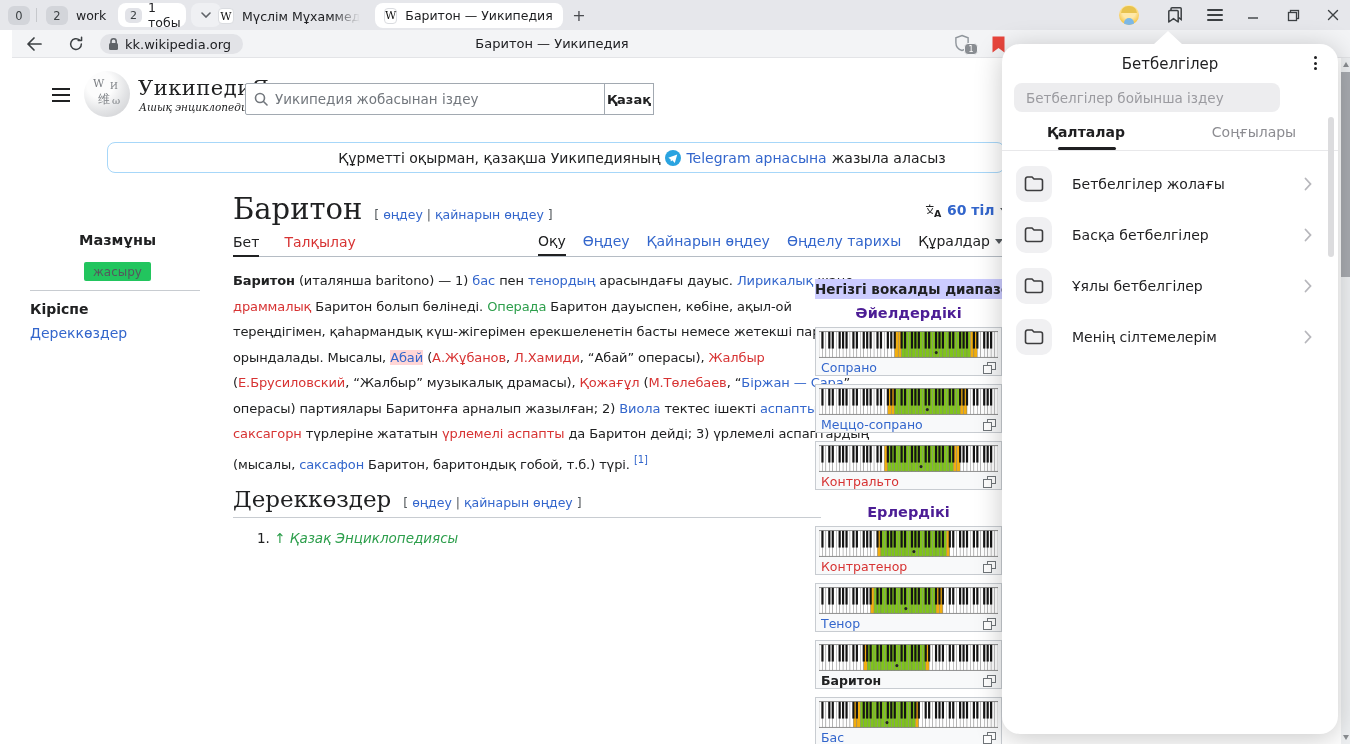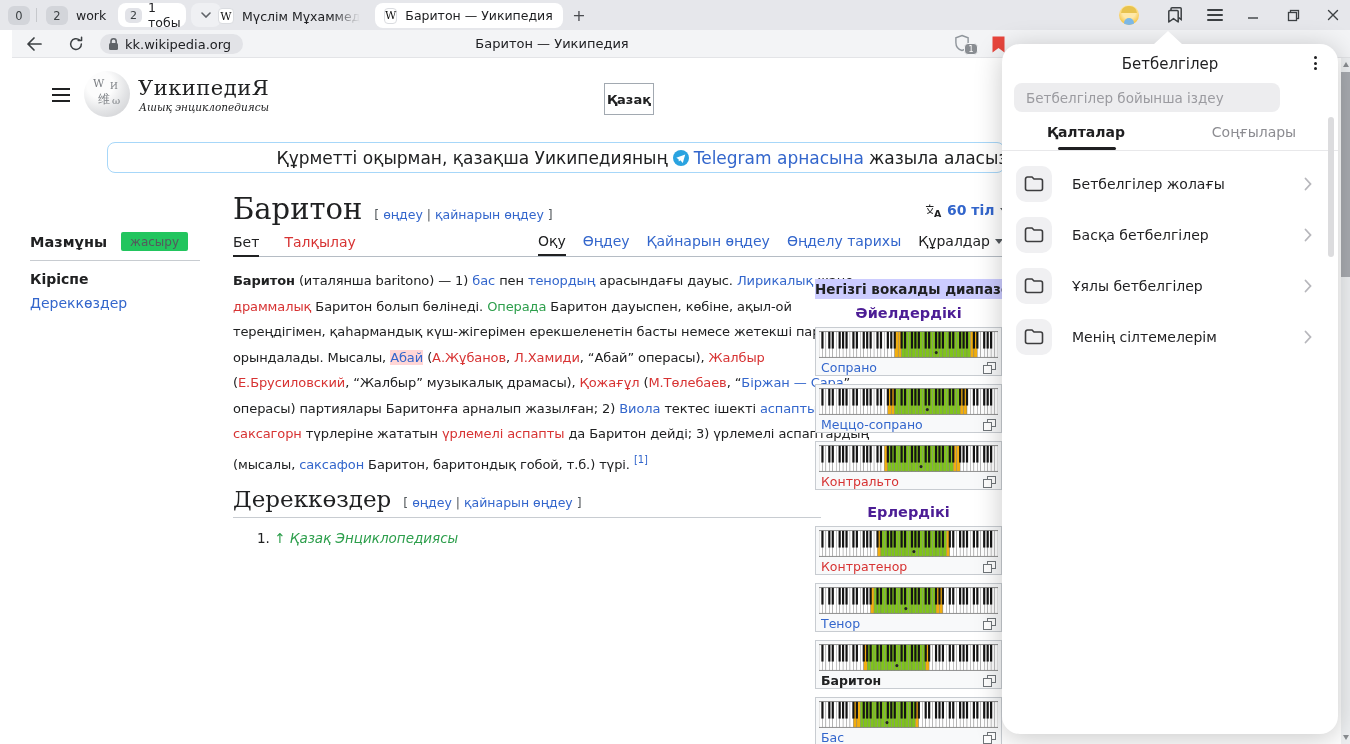--- a/index.html
+++ b/index.html
@@ -62,25 +62,25 @@
   .wh-tagline { position:absolute; left:139px; top:43px; font-family:"DejaVu Serif",serif; font-style:italic; font-size:10.5px; color:#202122; }
   .wh-search { position:absolute; left:245px; top:25px; width:360px; height:32px; border:1px solid #a2a9b1; border-radius:2px 0 0 2px;
                display:flex; align-items:center; padding:0 8px; gap:7px; background:#fff; }
   .wh-search input { border:none; outline:none; flex:1; font-size:13.5px; color:#202122; font-family:"DejaVu Sans",sans-serif; }
   .wh-search input::placeholder { color:#72777d; }
   .wh-search-btn { position:absolute; left:604px; top:25px; width:50px; height:32px; border:1px solid #a2a9b1; background:#fff;
                    font-size:13px; font-weight:bold; color:#202122; display:flex; align-items:center; justify-content:center; }
 
   .banner { position:absolute; left:107px; top:84px; width:898px; height:31px; border:1.5px solid #a7d7f9; border-radius:8px;
             display:flex; align-items:center; justify-content:center; background:#fff; }
-  .banner-inner { display:flex; align-items:center; gap:5px; font-size:17px; color:#202122; transform:translateX(86px); white-space:nowrap; }
+  .banner-inner { display:flex; align-items:center; gap:5px; font-size:14px; color:#202122; transform:translateX(86px); white-space:nowrap; }
   .banner a, .blue-link { color:var(--link); text-decoration:none; }
 
   .toc { position:absolute; left:30px; top:174px; width:175px; }
-  .toc-head { display:flex; align-items:center; gap:14px; }
+  .toc-head { display:flex; align-items:center; gap:14px;flex-direction:column; }
   .toc-title { font-size:14.5px; font-weight:bold; color:#202122; }
   .toc-hide { font-size:12px; color:#36c; background:#22c55e; border-radius:2px; padding:2.5px 9px; color:#54595d; }
   .toc-divider { margin-top:9px; height:1px; background:#c8ccd1; width:170px; }
   .toc-item1 { margin-top:10px; font-size:14px; font-weight:bold; color:#202122; }
   .toc-item2 { margin-top:8px; font-size:14px; color:var(--link); }
 
   .lang-btn { position:absolute; left:925px; top:144px; display:flex; align-items:center; gap:5px; }
   .lang-btn .txt { font-size:14px; font-weight:bold; color:var(--link); }
   .caret-down { width:0; height:0; border-left:4px solid transparent; border-right:4px solid transparent; border-top:5px solid #54595d; }
 
@@ -278,20 +278,27 @@
 
     <div class="wh-logo">
       <span style="left:9px;top:6px;font-size:11px;">W</span>
       <span style="left:26px;top:10px;font-size:9px;">И</span>
       <span style="left:14px;top:20px;font-size:12px;">维</span>
       <span style="left:28px;top:24px;font-size:10px;">ω</span>
     </div>
     <div class="wh-wordmark">УикипедиЯ</div>
     <div class="wh-tagline">Ашық энциклопедиясы</div>
 
+    <div class="wh-search">
+      <svg width="14" height="14" viewBox="0 0 14 14">
+        <circle cx="6" cy="6" r="4.5" fill="none" stroke="#72777d" stroke-width="1.6"></circle>
+        <path d="M9.5 9.5 L13 13" stroke="#72777d" stroke-width="1.6" stroke-linecap="round"></path>
+      </svg>
+      <input type="text" placeholder="Уикипедия жобасынан іздеу" style="">
+    </div>
     <div class="wh-search-btn">Қазақ</div>
 
     <div class="banner">
       <div class="banner-inner">
         <span>Құрметті оқырман, қазақша Уикипедияның</span>
         <svg width="16" height="16" viewBox="0 0 17 17">
           <circle cx="8.5" cy="8.5" r="8.5" fill="#2aa3e0"></circle>
           <path d="M3.5 8.3 l9.5 -3.6 -2.6 9 -2.6 -2.9 -1.6 1.5 -0.3 -2.6 z" fill="#fff"></path>
         </svg>
         <a href="#">Telegram арнасына</a>

